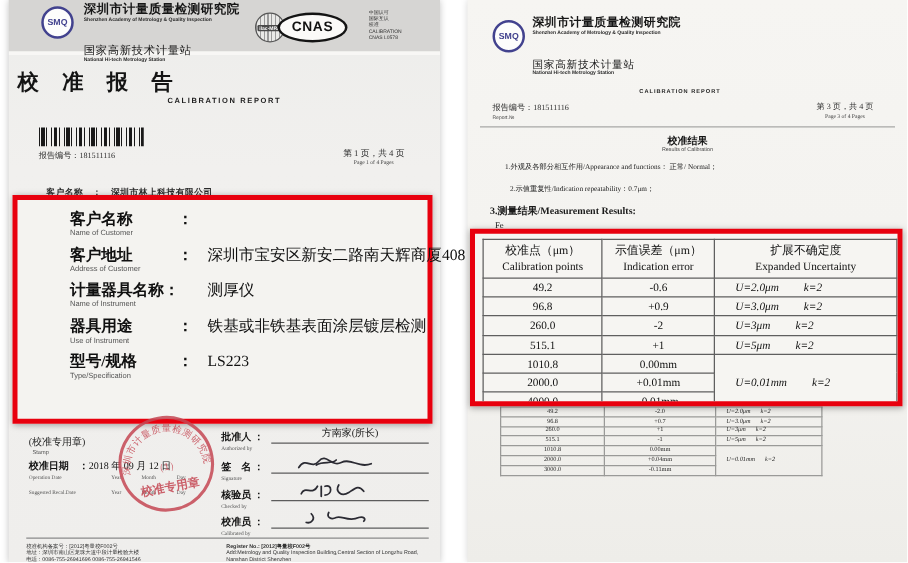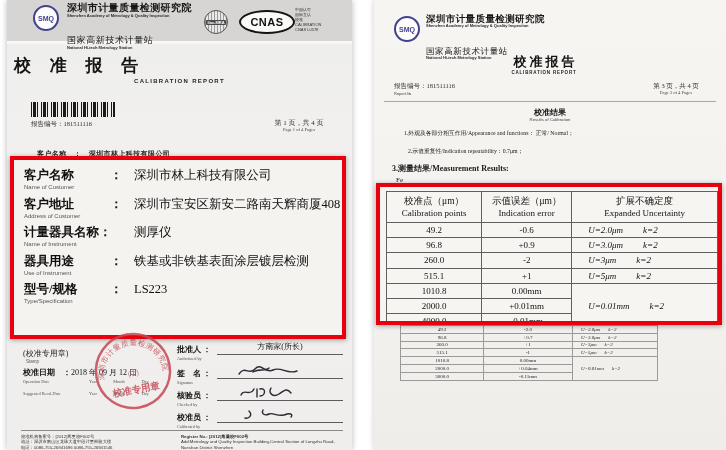--- a/index.html
+++ b/index.html
@@ -31,21 +31,21 @@
   .barcode{left:24px;top:102px;width:84px;height:15px;
     background:repeating-linear-gradient(90deg,#191919 0 1px,transparent 1px 2px,#191919 2px 5px,transparent 5px 6px,#191919 6px 7px,transparent 7px 10px);}
   .report-no{left:24px;top:120px;font-size:6.5px;color:#2e2e2e;}
   .pg{text-align:center;font-size:7px;color:#2e2e2e;line-height:1.2;}
   .pg .en{font-size:4.5px;color:#444;}
   .peek{left:30px;top:149px;font-size:7px;font-weight:bold;letter-spacing:.4px;color:#2a2a2a;white-space:nowrap;}
 
   
   .hl{border:4px solid #e8000e;box-shadow:0 1px 5px rgba(0,0,0,.35);box-sizing:border-box;z-index:4;}
   .hl-left{left:3px;top:156px;width:336px;height:183px;background:#f4f3f0;padding:7px 0 0 10px;}
-  .f-row{margin-bottom:5.5px;}
+  .f-row{margin-bottom:5.5px;margin-left:32px;}
   .f-main{display:flex;align-items:baseline;font-size:12.5px;color:#101010;white-space:nowrap;}
   .f-label{width:86px;font-weight:bold;flex:0 0 auto;}
   .f-sep{width:24px;flex:0 0 auto;font-weight:bold;}
   .f-value{flex:1;}
   .f-en{font-size:6px;color:#555;margin-top:0;font-family:"Liberation Sans","DejaVu Sans",sans-serif;}
 
   
   .stamp-label{left:16px;top:348px;font-size:8px;color:#1f1f1f;}
   .stamp-en{left:19px;top:359px;font-size:4.5px;color:#555;}
   .seal{left:86px;top:331px;width:80px;height:80px;opacity:.85;transform:rotate(-10deg);z-index:6;}
@@ -105,21 +105,21 @@
       </div>
       <div class="abs" style="left:60px;top:3px;">
         <div class="org-cn">深圳市计量质量检测研究院</div>
         <div class="org-en">Shenzhen Academy of Metrology &amp; Quality Inspection</div>
         <div class="org-cn2">国家高新技术计量站</div>
         <div class="org-en">National Hi-tech Metrology Station</div>
       </div>
       <div class="abs ilac" style="left:197px;top:10px;">
         <span>ilac-MRA</span>
       </div>
-      <div class="abs cnas" style="left:232px;top:10px;">
+      <div class="abs cnas" style="left:215px;top:10px;">
         <span>CNAS</span>
       </div>
       <div class="abs cnas-side" style="left:288px;top:7px;">
         <div>中国认可</div>
         <div>国际互认</div>
         <div>校准</div>
         <div>CALIBRATION</div>
         <div>CNAS L0578</div>
       </div>
     </div>
@@ -134,21 +134,20 @@
       <div class="en">Page 1 of 4 Pages</div>
     </div>
 
     <div class="abs peek serif">客户名称　：　深圳市林上科技有限公司</div>
 
     <div class="abs hl hl-left serif">
       <div class="f-row">
         <div class="f-main">
           <span class="f-label">客户名称</span>
           <span class="f-sep">：</span>
-          <span class="f-value">深圳市林上科技有限公司</span>
         </div>
         <div class="f-en">Name of Customer</div>
       </div>
       <div class="f-row">
         <div class="f-main">
           <span class="f-label">客户地址</span>
           <span class="f-sep">：</span>
           <span class="f-value">深圳市宝安区新安二路南天辉商厦408</span>
         </div>
         <div class="f-en">Address of Customer</div>
@@ -277,21 +276,20 @@
     <div class="abs smq" style="left:20px;top:16px;">
       <span>SMQ</span>
     </div>
     <div class="abs" style="left:52px;top:14px;">
       <div class="org-cn" style="font-size:9.5px;">深圳市计量质量检测研究院</div>
       <div class="org-en">Shenzhen Academy of Metrology &amp; Quality Inspection</div>
       <div class="org-cn2" style="font-size:8.5px;">国家高新技术计量站</div>
       <div class="org-en">National Hi-tech Metrology Station</div>
     </div>
 
-    <div class="abs r-title">校准报告</div>
     <div class="abs r-title-en">CALIBRATION REPORT</div>
 
     <div class="abs r-no serif">报告编号：181511116</div>
     <div class="abs r-no-en">Report.№</div>
     <div class="abs pg serif" style="left:262px;top:82px;width:80px;font-size:6.5px;">
       <div>第 3 页，共 4 页</div>
       <div class="en">Page 3 of 4 Pages</div>
     </div>
     <div class="abs r-rule"></div>
 

